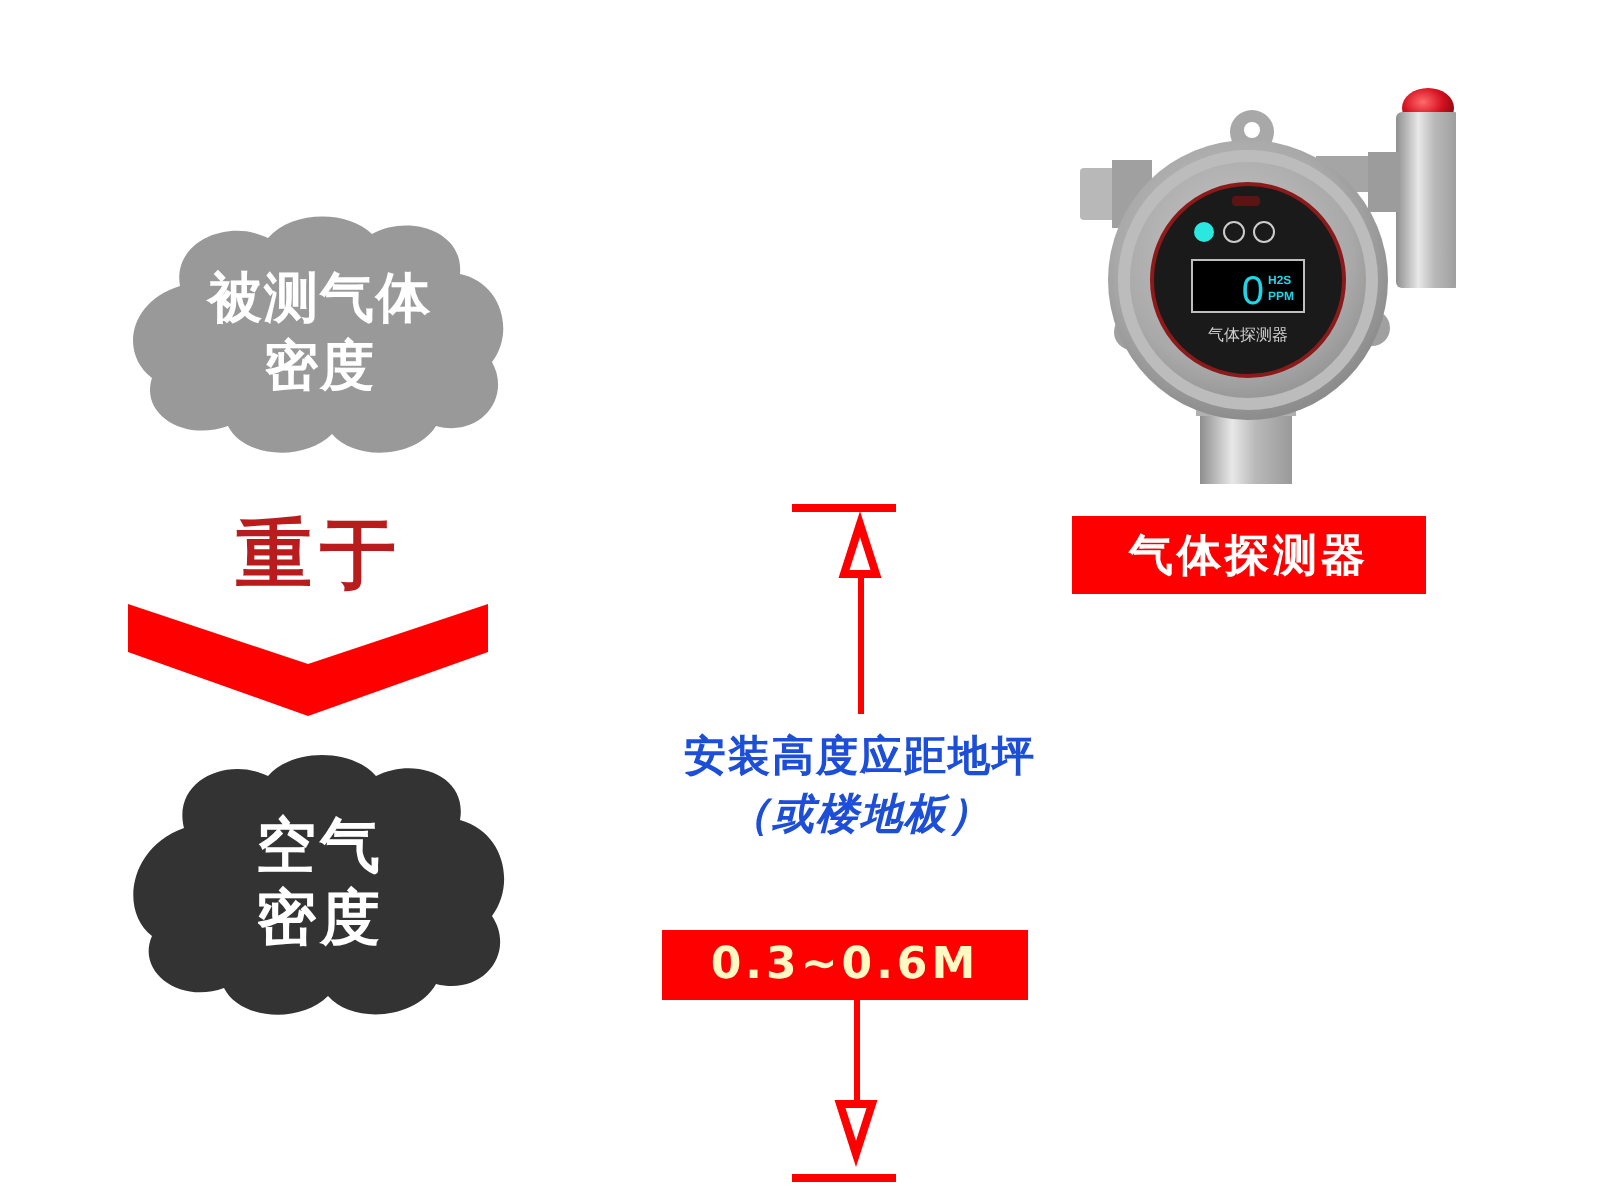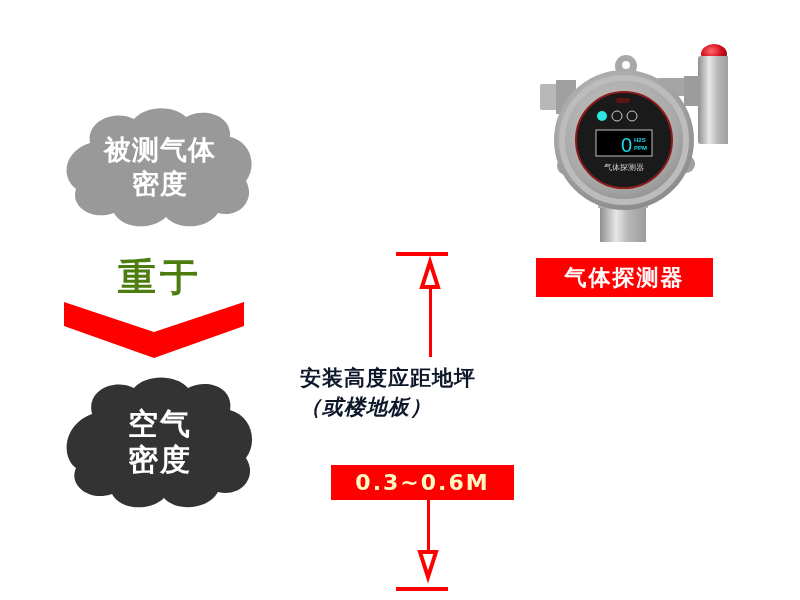--- a/index.html
+++ b/index.html
@@ -13,28 +13,28 @@
     display: flex; flex-direction: column; align-items: center; justify-content: center;
     color: #ffffff; font-weight: bold; text-align: center;
   }
   .cloud-gray { left: 62px; top: 103px; width: 196px; height: 125px; }
   .cloud-gray .cloud-text { font-size: 27px; line-height: 34px; letter-spacing: 1px; padding-top: 2px; }
   .cloud-dark { left: 62px; top: 372px; width: 196px; height: 138px; text-decoration: underline; }
   .cloud-dark .cloud-text { font-size: 30px; line-height: 36px; letter-spacing: 2px; padding-top: 2px; }
 
   .heavier-label {
     position: absolute; left: 105px; top: 252px; width: 110px; text-align: center;
-    color: #4d7c0f; font-weight: bold; font-size: 38px; letter-spacing: 4px;
+    color: #b91c1c; font-weight: bold; font-size: 38px; letter-spacing: 4px;
   }
   .chevron { position: absolute; left: 64px; top: 302px; }
 
   .meas { position: absolute; }
   .caption {
-    position: absolute; left: 300px; width: 260px; text-align: left;
-    color: #0f172a; font-weight: bold;
+    position: absolute; left: 300px; width: 260px; text-align: center;
+    color: #1d4ed8; font-weight: bold;
   }
   .caption-1 { top: 364px; font-size: 21px; letter-spacing: 1px; }
   .caption-2 { top: 393px; font-size: 21px; letter-spacing: 1px; font-style: italic; }
   .range-badge {
     position: absolute; left: 331px; top: 425px; width: 183px; height: 35px;
     background: #ff0000; color: #fef9c3; font-weight: bold;
     font-size: 22px; letter-spacing: 2px;
     display: flex; align-items: center; justify-content: center; margin-top: 40px;
   }
 

